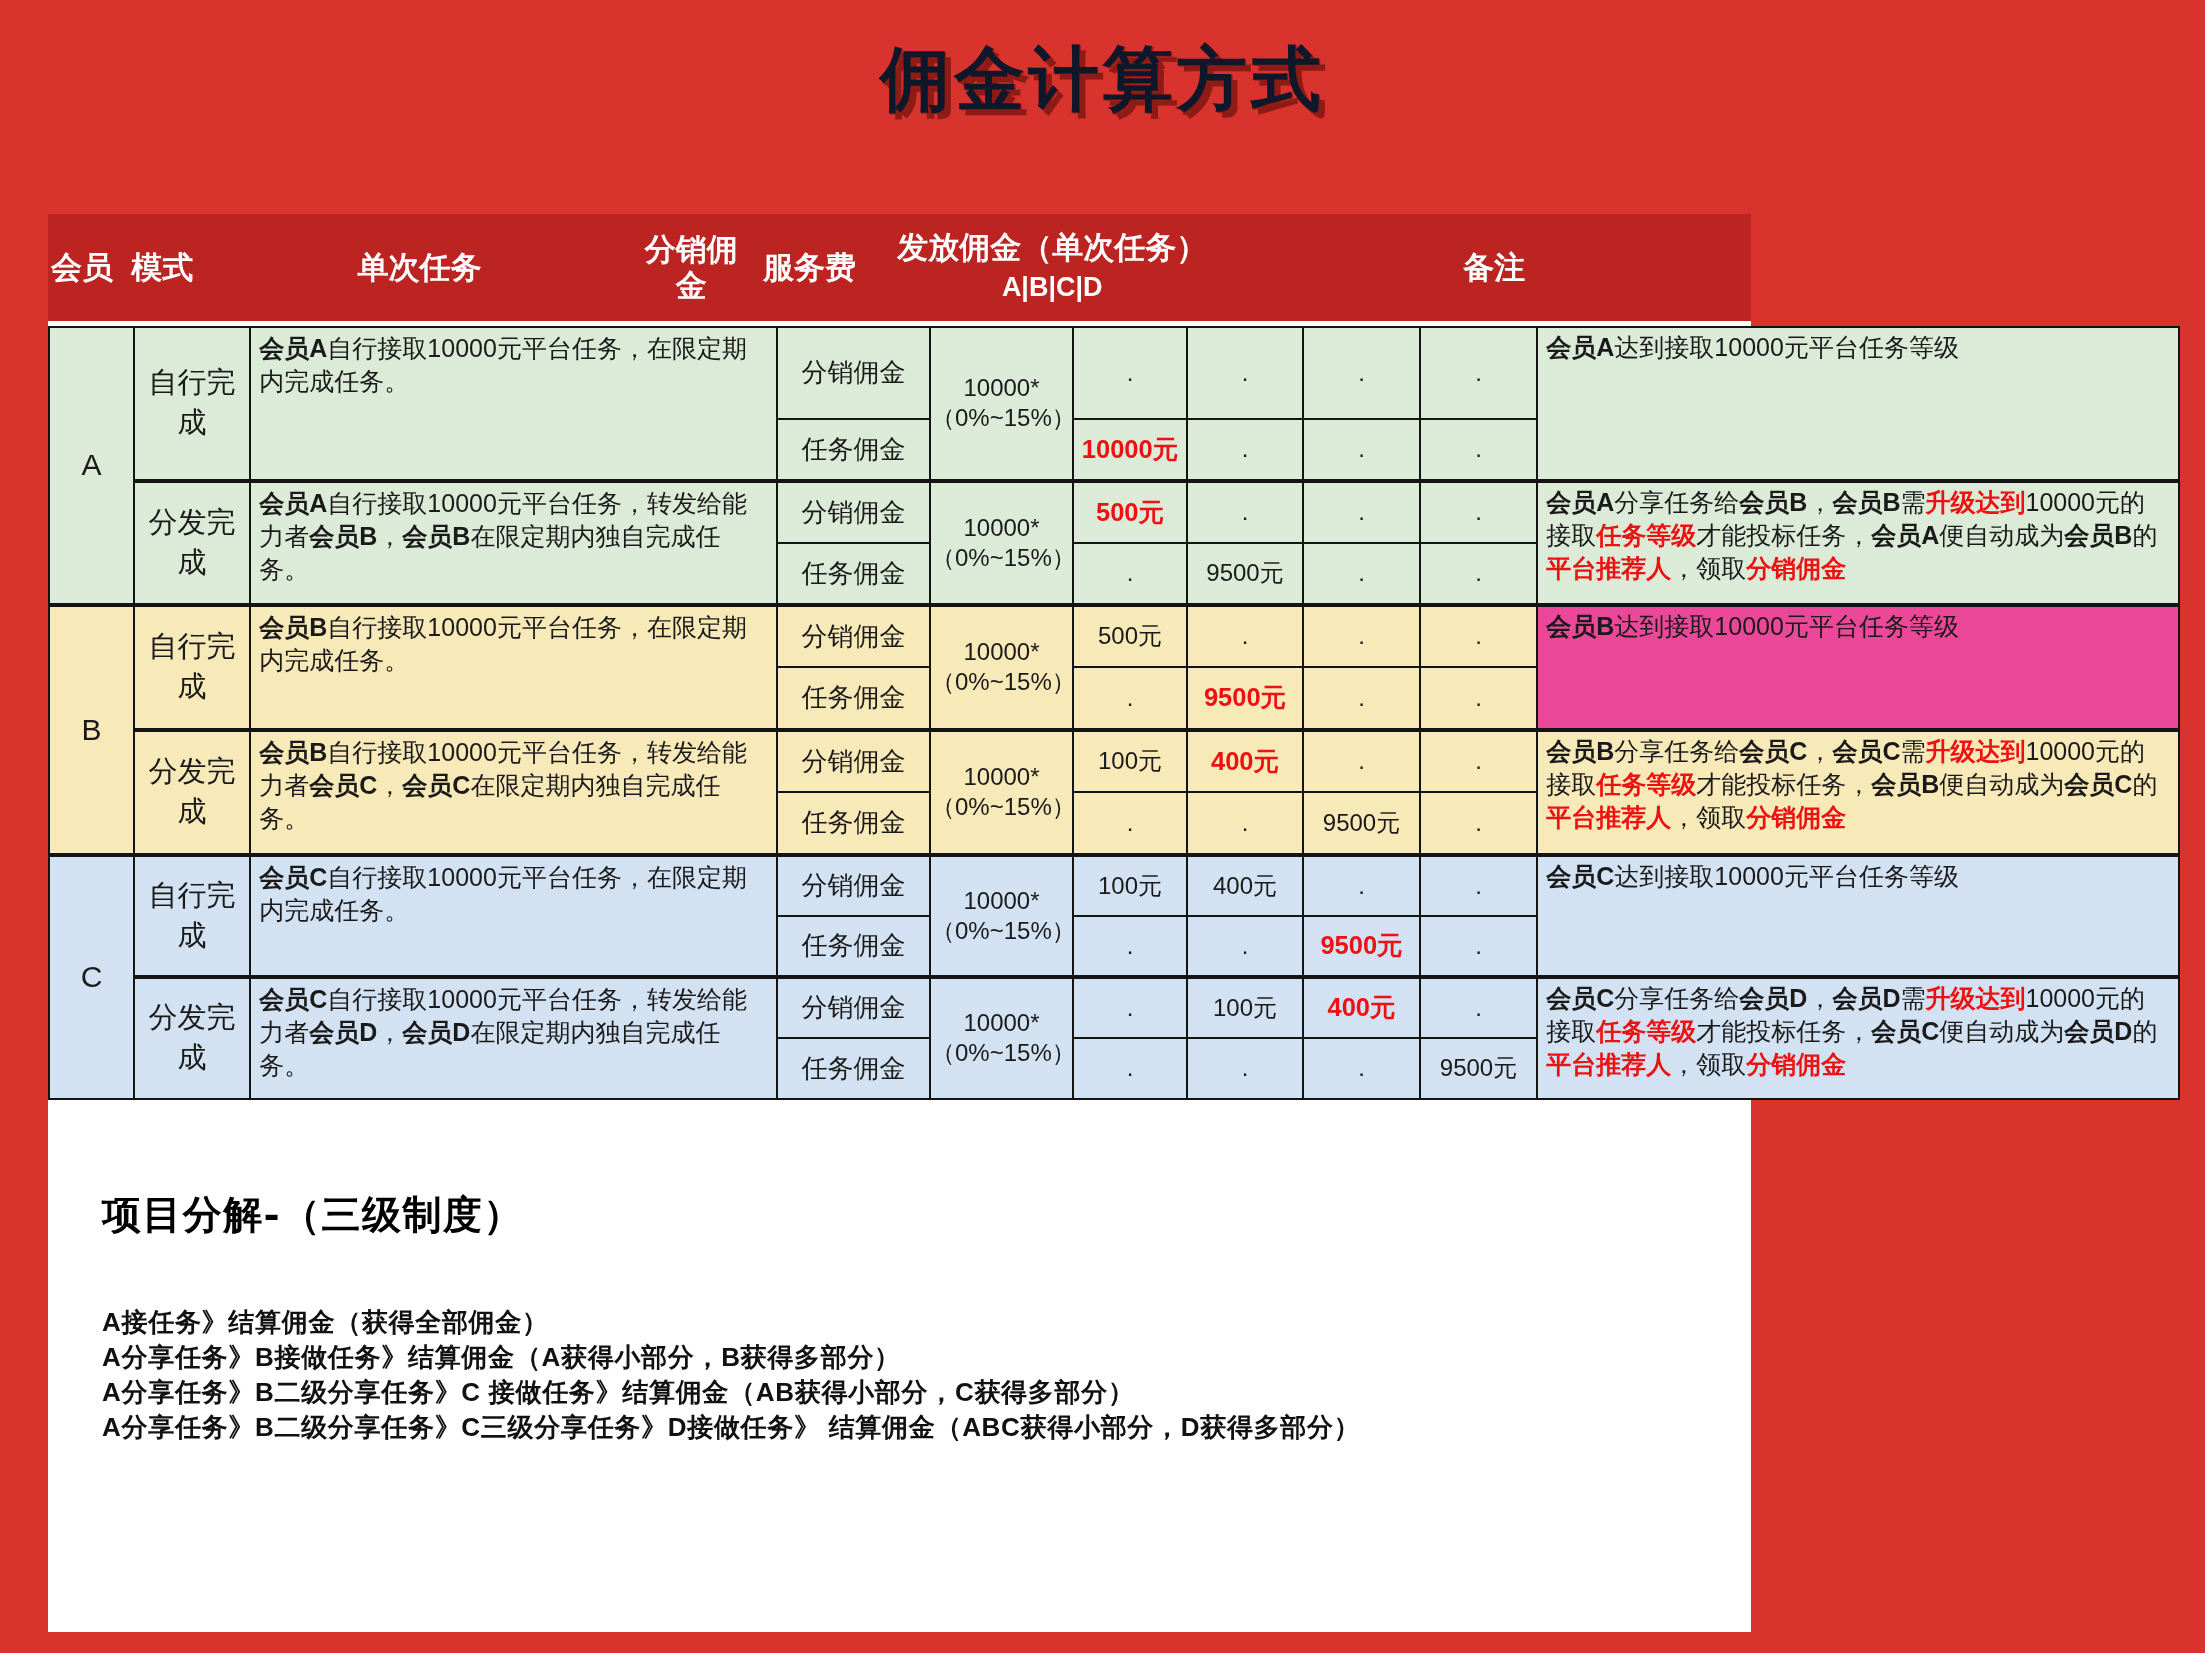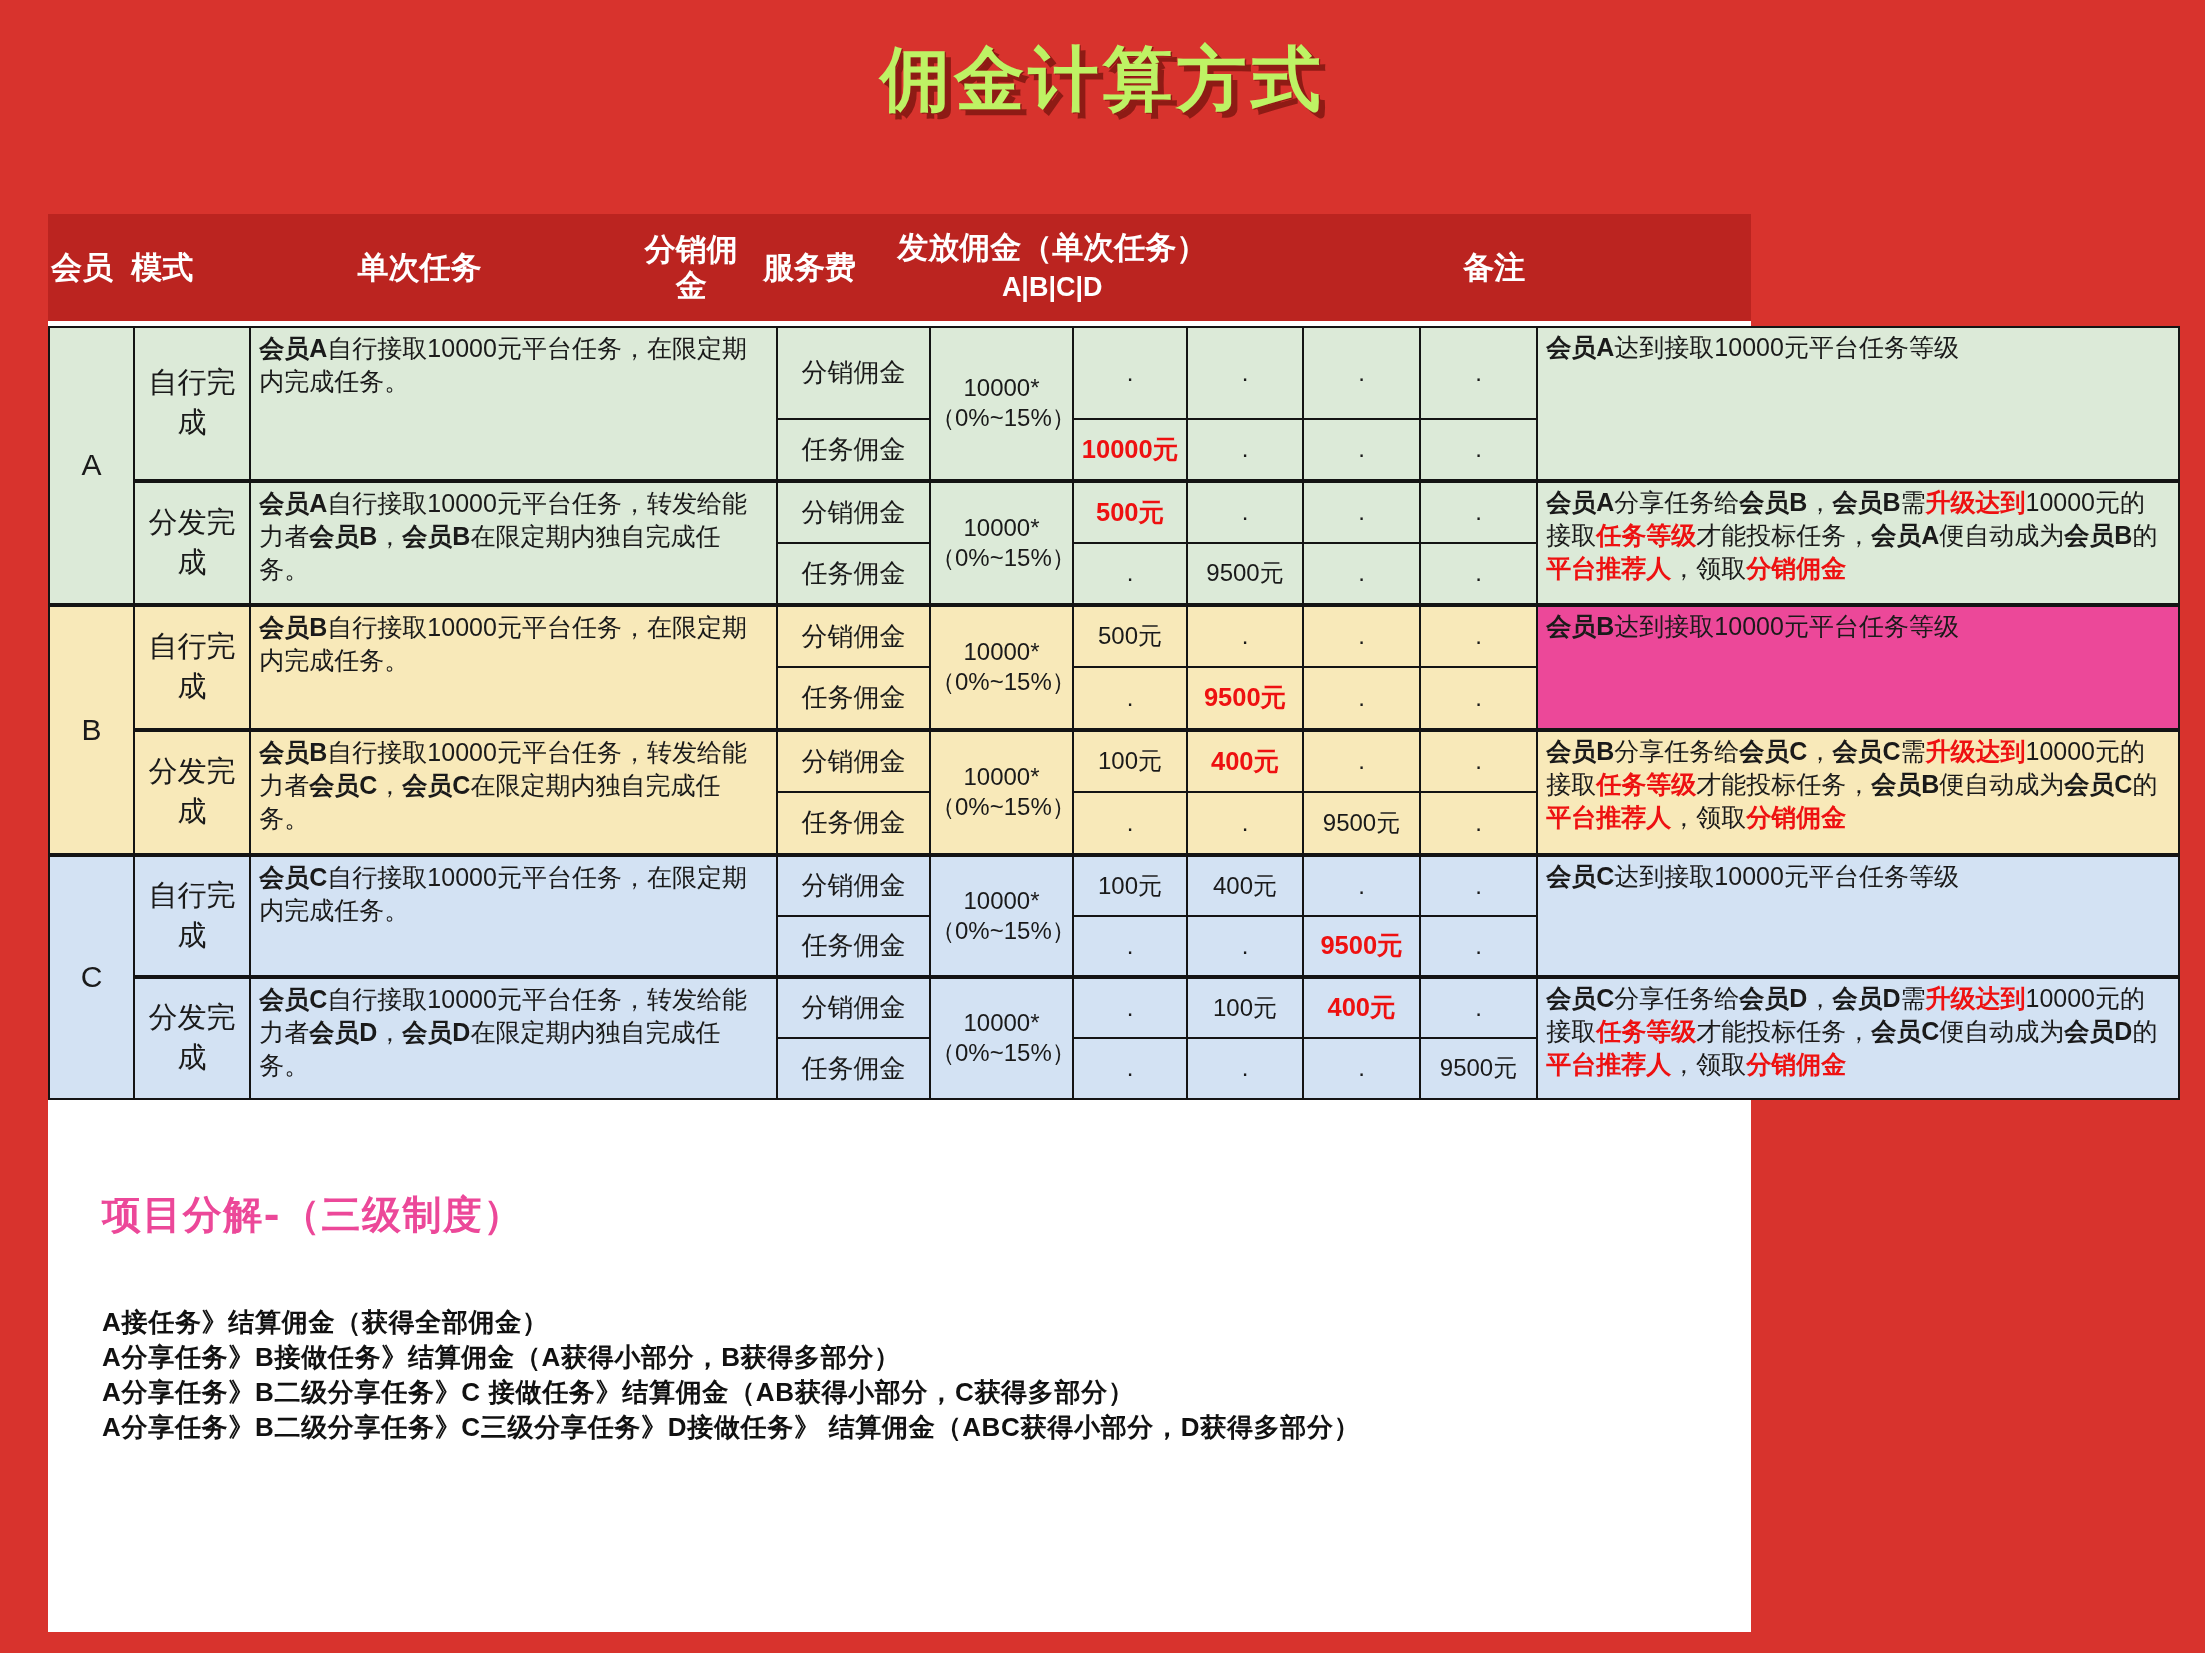--- a/index.html
+++ b/index.html
@@ -4,21 +4,21 @@
 <style>
   html,body{margin:0;padding:0;}
   body{
     width:2205px;height:1654px;position:relative;overflow:hidden;
     background:#d8332d;
     font-family:"Liberation Sans","DejaVu Sans",sans-serif;
     -webkit-font-smoothing:antialiased;
   }
   .title{
     position:absolute;top:33px;left:0;width:2205px;margin:0;
-    text-align:center;color:#bef264;font-size:70px;font-weight:900;
+    text-align:center;color:#0f172a;font-size:70px;font-weight:900;
     letter-spacing:4.1px;
     text-shadow:6.2px 6.2px 0 #8e1b15, 1.4px 1.4px 0 #8e1b15;
   }
   .panel{
     position:absolute;left:48px;top:214px;width:1703px;height:1418px;
     background:#ffffff;
   }
   
   .thead{
     height:107px;background:#bb2420;display:flex;align-items:center;
@@ -59,21 +59,21 @@
   td.remark{
     text-align:left;vertical-align:top;
     padding:2.8px 9.6px 0 8.3px;font-size:25px;line-height:33px;
   }
   .b{font-weight:700;}
   .red{color:#ee1111;font-weight:700;}
   td.val.red{font-size:25.5px;}
   
   .breakdown{padding:88px 0 0 54px;}
   .breakdown h2{
-    margin:0 0 63px 0;color:#ec4899;
+    margin:0 0 63px 0;color:#000000;
     font-family:"DejaVu Serif","Liberation Serif",serif;
     font-size:39px;font-weight:900;letter-spacing:1.4px;
   }
   .bl{
     color:#111;font-size:26px;font-weight:600;line-height:35px;
     letter-spacing:0.7px;
   }
 </style>
 </head>
 <body>

